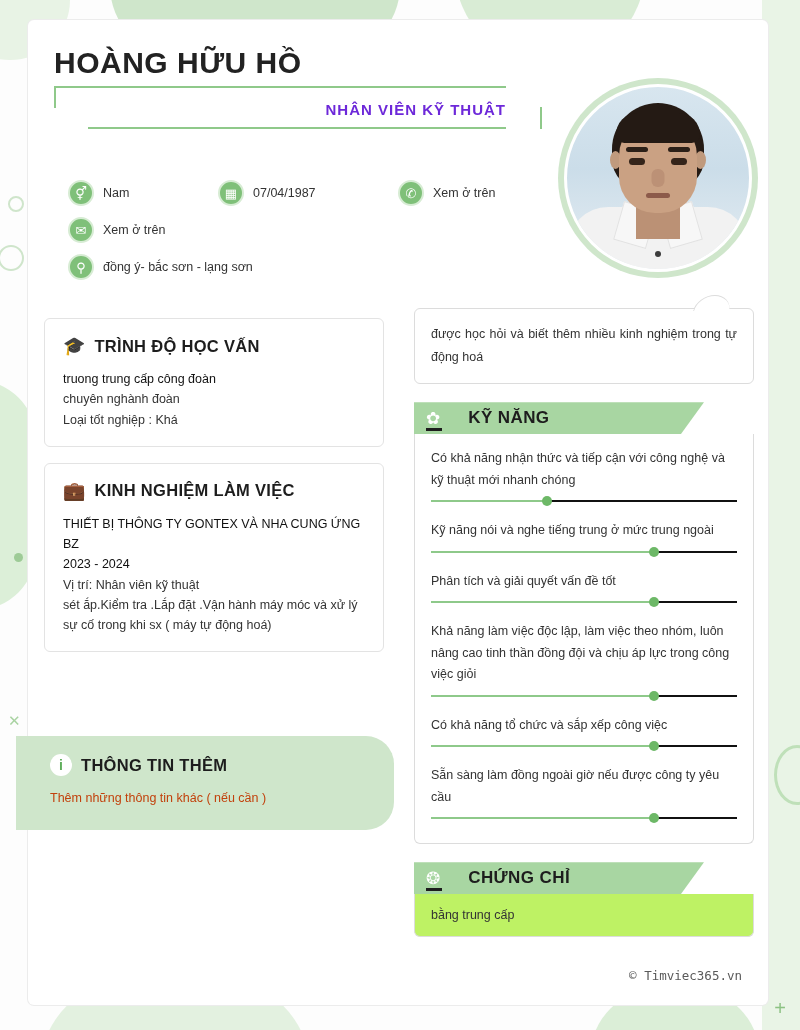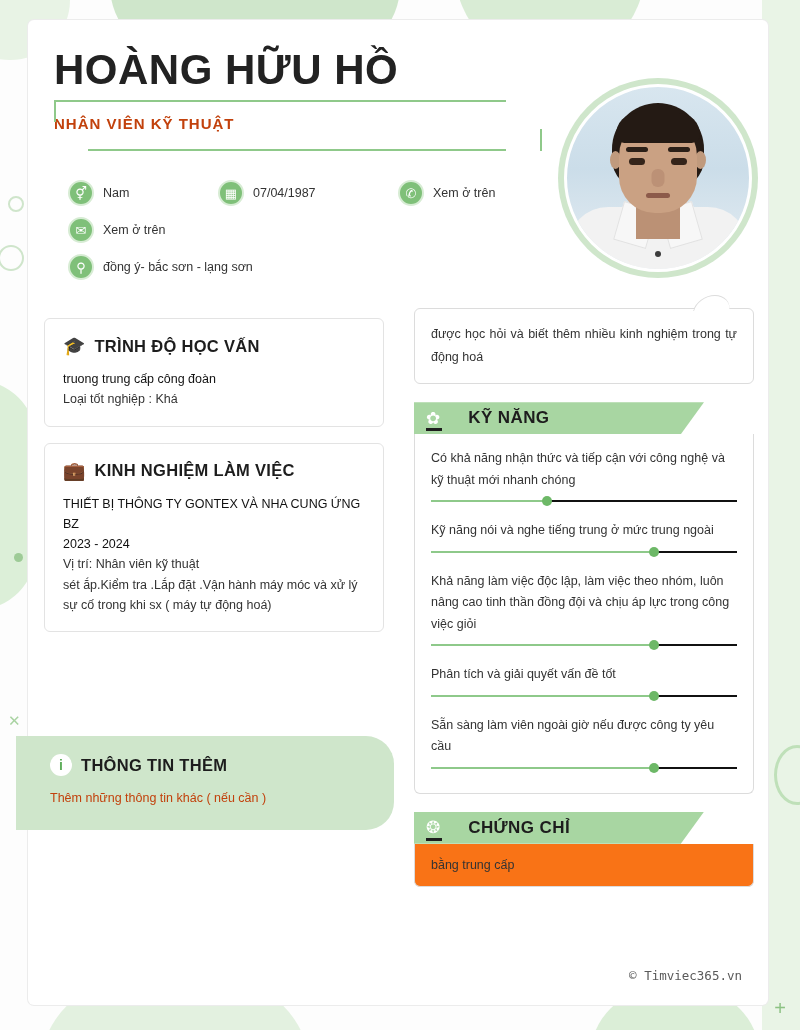--- a/index.html
+++ b/index.html
@@ -103,34 +103,34 @@
     left: 28px; top: 20px;
     width: 740px; height: 985px;
     background: #ffffff;
     border-radius: 6px;
     box-shadow: 0 0 0 1px #ececec;
   }
 
   
   .header { position: absolute; left: 14px; top: 26px; width: 500px; }
   .name {
-    font-size: 42px; font-weight: bold; letter-spacing: 0.5px;
+    font-size: 30px; font-weight: bold; letter-spacing: 0.5px;
     color: #222; padding-left: 12px;
   }
   .title-wrap {
     margin-top: 12px; padding-left: 12px; position: relative;
   }
   .rule-top {
     position: absolute; left: 12px; top: -6px; width: 452px; height: 2px;
     background: #8fc98a;
   }
   .job-title {
-    text-align: left;
+    text-align: right;
     font-size: 15px; font-weight: bold; letter-spacing: 1px;
-    color: #c2410c; width: 452px; padding: 9px 0 17px 0;
+    color: #6d28d9; width: 452px; padding: 9px 0 9px 0;
   }
   .rule-bot {
     position: absolute; left: 46px; bottom: -2px; width: 418px; height: 2px;
     background: #8fc98a;
   }
   .vbar {
     position: absolute; left: 12px; top: -6px; width: 2px; height: 22px;
     background: #8fc98a;
   }
   .vbar2 {
@@ -321,21 +321,21 @@
   .bar-fill {
     position: absolute; left: 0; top: 0; height: 2px; background: #8ec98a;
   }
   .bar-knob {
     position: absolute; top: -4px; width: 10px; height: 10px;
     border-radius: 50%; background: #6db867; transform: translateX(-5px);
   }
 
   .cert-panel {
     border: 1px solid #dcdcdc; border-top: none; border-radius: 0 0 6px 6px;
-    padding: 14px 16px; font-size: 12.5px; color: #333; background: #f97316;
+    padding: 14px 16px; font-size: 12.5px; color: #333; background: #bef264;
   }
 
   .footer {
     position: absolute; right: 26px; bottom: 22px;
     font-size: 12.5px; color: #5a5a5a;
     font-family: "DejaVu Sans Mono", monospace;
   }
 </style>
 </head>
 <body>
@@ -421,20 +421,21 @@
     </div>
 
     <div class="left-col">
 
       <div class="sec-box">
         <div class="sec-head">
           <span class="ic">🎓</span>
           <span class="tt">TRÌNH ĐỘ HỌC VẤN</span>
         </div>
         <div class="b-line bold">truong trung cấp công đoàn</div>
+        <div class="b-line">chuyên nghành đoàn</div>
         <div class="b-line">Loại tốt nghiệp : Khá</div>
       </div>
 
       <div class="sec-box">
         <div class="sec-head">
           <span class="ic">💼</span>
           <span class="tt">KINH NGHIỆM LÀM VIỆC</span>
         </div>
         <div class="b-line bold">THIẾT BỊ THÔNG TY GONTEX VÀ NHA CUNG ỨNG BZ</div>
         <div class="b-line bold">2023 - 2024</div>
@@ -475,35 +476,42 @@
           </div>
         </div>
         <div class="skill">
           <div class="skill-label">Kỹ năng nói và nghe tiếng trung ở mức trung ngoài</div>
           <div class="bar">
             <div class="bar-fill" style="width:73%"></div>
             <div class="bar-knob" style="left:73%"></div>
           </div>
         </div>
         <div class="skill">
+          <div class="skill-label">Phân tích và giải quyết vấn đề tốt</div>
+          <div class="bar">
+            <div class="bar-fill" style="width:73%"></div>
+            <div class="bar-knob" style="left:73%"></div>
+          </div>
+        </div>
+        <div class="skill">
           <div class="skill-label">Khả năng làm việc độc lập, làm việc theo nhóm, luôn nâng cao tinh thần đồng đội và chịu áp lực trong công việc giỏi</div>
           <div class="bar">
             <div class="bar-fill" style="width:73%"></div>
             <div class="bar-knob" style="left:73%"></div>
           </div>
         </div>
         <div class="skill">
-          <div class="skill-label">Phân tích và giải quyết vấn đề tốt</div>
+          <div class="skill-label">Có khả năng tổ chức và sắp xếp công việc</div>
           <div class="bar">
             <div class="bar-fill" style="width:73%"></div>
             <div class="bar-knob" style="left:73%"></div>
           </div>
         </div>
         <div class="skill">
-          <div class="skill-label">Sẵn sàng làm viên ngoài giờ nếu được công ty yêu cầu</div>
+          <div class="skill-label">Sẵn sàng làm đồng ngoài giờ nếu được công ty yêu cầu</div>
           <div class="bar" style="margin-bottom:0">
             <div class="bar-fill" style="width:73%"></div>
             <div class="bar-knob" style="left:73%"></div>
           </div>
         </div>
       </div>
 
       <div class="band-head">
         <div class="band-bg"></div>
         <span class="band-ic">❂</span>

